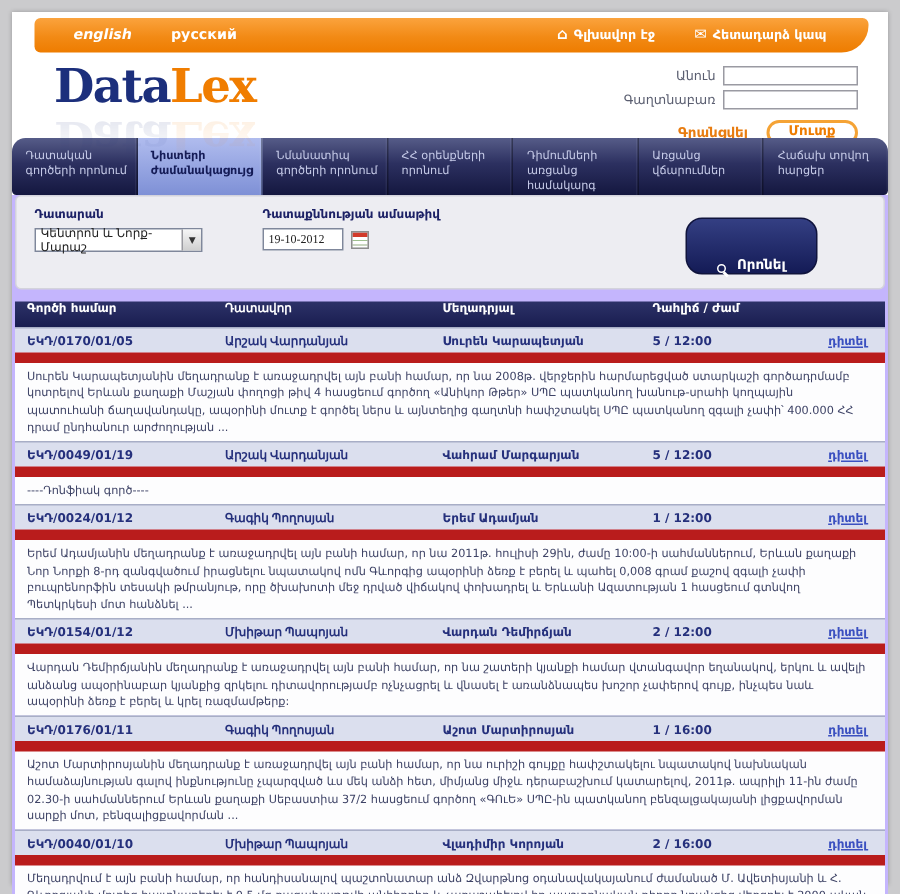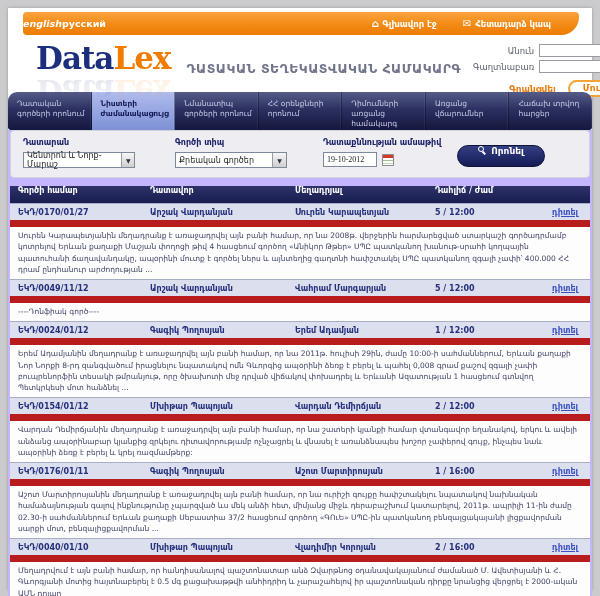--- a/index.html
+++ b/index.html
@@ -6,21 +6,21 @@
   html,body { width:600px; height:596px; overflow:hidden; }
   body { background:#cbcbcd; font-family:"DejaVu Sans", sans-serif; position:relative; }
   .page { position:absolute; left:8px; top:8px; width:584px; height:582px; background:#ffffff;
           display:flex; flex-direction:column; box-shadow:0 0 3px rgba(0,0,0,.25); }
 
   
   .topbar { margin:4px 13px 0 15px; height:23px; flex:none;
             background:linear-gradient(#fba33d, #f28a15 55%, #ee7c00);
             border-radius:4px 4px 18px 4px;
             display:flex; align-items:center; color:#fff; }
-  .topbar .lang { font-size:9.5px; font-weight:bold; text-decoration:none; color:#fff; cursor:pointer; }
+  .topbar .lang { font-size:9.5px; font-weight:bold; margin-left:26px; text-decoration:none; color:#fff; cursor:pointer; }
   .topbar .lang.en { font-style:italic; }
   .topbar .lang + .lang { }
   .topbar .right { margin-left:auto; display:flex; align-items:center; gap:26px; margin-right:28px; }
   .toplink { display:flex; align-items:center; gap:4px; font-size:8.5px; font-weight:bold; color:#fff; cursor:pointer; }
   .toplink .ic { font-size:10px; line-height:1; }
 
   
   .header { flex:none; height:57px; display:flex; align-items:flex-start; padding:6px 12px 0 12px; }
   .logo-wrap { position:relative; margin-left:16px; flex:none; }
   .logo { font-family:"DejaVu Serif", serif; font-weight:bold; font-size:31px; letter-spacing:-1px; line-height:1.1; }
@@ -59,33 +59,33 @@
   .fake-select { width:112px; height:16px; background:#fff; border:1px solid #7f879b;
                  display:flex; align-items:center; font-size:8px; color:#222; padding-left:3px; cursor:pointer; }
   .fs-arrow { margin-left:auto; width:14px; height:100%; background:linear-gradient(#f6f6f6,#cfcfcf);
               border-left:1px solid #9a9aa0; display:flex; align-items:center; justify-content:center;
               font-size:6px; color:#333; }
   .date-wrap { display:flex; align-items:center; }
   .date-input { width:54px; height:15px; border:1px solid #7f879b; font-size:8px; padding:0 3px; color:#222; font-family:Liberation Serif, serif; }
   .cal { width:12px; height:12px; margin-left:5px; border:1px solid #8d8d8d; background:
          linear-gradient(#d23a2a 0 3px, #ffffff 3px 5px, #9fc08f 5px 6px, #ffffff 6px 8px, #c9d6c0 8px 9px, #ffffff 9px);
          cursor:pointer; }
-  .search-btn { margin-left:auto; margin-right:34px; margin-top:7px; width:88px; height:22px;
+  .search-btn { margin-left:auto; margin-right:34px; margin-top:7px; width:88px; height:38px;
                 background:linear-gradient(#343f83, #141b56); border:1px solid #10143d; border-radius:11px;
-                color:#fff; font-size:9px; font-weight:bold; display:flex; align-items:flex-start;
+                color:#fff; font-size:9px; font-weight:bold; display:flex; align-items:flex-end;
                 justify-content:center; gap:7px; cursor:pointer; font-family:inherit; }
   .mag { width:6px; height:6px; border:1.5px solid #fff; border-radius:50%; position:relative; flex:none; }
   .mag::after { content:""; position:absolute; width:4px; height:1.5px; background:#fff;
                 transform:rotate(45deg); right:-3px; bottom:-2px; }
 
   
   .table { margin-top:8px; border-bottom:1px solid #c2c7d6; }
   .thead { display:flex; align-items:flex-start; height:17px;
            background:linear-gradient(#2d3268, #191d50); color:#fff; font-weight:bold; font-size:8px; }
-  .c1 { width:140px; padding-left:8px; } .c2 { width:145px; } .c3 { width:140px; } .c4 { width:95px; }
+  .c1 { width:140px; padding-left:8px; } .c2 { width:145px;font-family:Liberation Serif, serif; } .c3 { width:140px; } .c4 { width:95px; }
   .c5 { flex:1; text-align:right; padding-right:12px; }
   .trow { display:flex; align-items:center; height:17px; background:#dbdfee;
           border-top:1px solid #a8aec6; font-size:8px; font-weight:bold; color:#25307c; }
   .view-link { color:#3b50c0; text-decoration:underline; cursor:pointer; font-weight:bold; }
   .tdesc { font-size:7.5px; color:#3e4366; line-height:1.5; padding:3px 10px 4px 8px;
            background:#fdfdfe; border-top:7px solid #b91c1c; }
 
   
   .footer { flex:none; height:37px; background:linear-gradient(#c6cad5, #adb2c1);
             border-top:1px solid #9ba0b1; display:flex; align-items:center; }
@@ -115,21 +115,20 @@
 
   <div class="header">
     <div class="logo-wrap">
       <div class="logo">
         <span class="data">Data</span><span class="lex">Lex</span>
       </div>
       <div class="logo logo-reflect">
         <span class="data">Data</span><span class="lex">Lex</span>
       </div>
     </div>
-    <div class="sys-title">ԴԱՏԱԿԱՆ ՏԵՂԵԿԱՏՎԱԿԱՆ ՀԱՄԱԿԱՐԳ</div>
     <div class="login">
       <div class="login-row">
         <label>Անուն</label>
         <input type="text" style="">
       </div>
       <div class="login-row">
         <label>Գաղտնաբառ</label>
         <input type="password" style="">
       </div>
       <div class="login-actions">
@@ -152,27 +151,20 @@
   <div class="content">
 
     <div class="filters">
       <div class="fgroup g-court">
         <span class="flabel">Դատարան</span>
         <div class="fake-select">
           <span>Կենտրոն և Նորք-Մարաշ</span>
           <span class="fs-arrow">▼</span>
         </div>
       </div>
-      <div class="fgroup g-type">
-        <span class="flabel">Գործի տիպ</span>
-        <div class="fake-select">
-          <span>Քրեական գործեր</span>
-          <span class="fs-arrow">▼</span>
-        </div>
-      </div>
       <div class="fgroup g-date">
         <span class="flabel">Դատաքննության ամսաթիվ</span>
         <div class="date-wrap">
           <input class="date-input" type="text" value="19-10-2012" style="">
           <span class="cal"></span>
         </div>
       </div>
       <button class="search-btn">
         <span class="mag"></span>
         <span>Որոնել</span>
@@ -182,30 +174,30 @@
     <div class="table">
       <div class="thead">
         <span class="c1">Գործի համար</span>
         <span class="c2">Դատավոր</span>
         <span class="c3">Մեղադրյալ</span>
         <span class="c4">Դահլիճ / ժամ</span>
         <span class="c5"></span>
       </div>
 
       <div class="trow">
-        <span class="c1">ԵԿԴ/0170/01/27</span>
+        <span class="c1">ԵԿԴ/0170/01/05</span>
         <span class="c2">Արշակ Վարդանյան</span>
         <span class="c3">Սուրեն Կարապետյան</span>
         <span class="c4">5 / 12:00</span>
         <span class="c5"><a class="view-link">դիտել</a></span>
       </div>
       <div class="tdesc">Սուրեն Կարապետյանին մեղադրանք է առաջադրվել այն բանի համար, որ նա 2008թ. վերջերին հարմարեցված ստարկաշի գործադրմամբ կոտրելով Երևան քաղաքի Մաշյան փողոցի թիվ 4 հասցեում գործող «Անիկոր Թթեր» ՍՊԸ պատկանող խանութ-սրահի կողպային պատուհանի ճաղավանդակը, ապօրինի մուտք է գործել ներս և այնտեղից գաղտնի հափշտակել ՍՊԸ պատկանող զգալի չափի՝ 400.000 ՀՀ դրամ ընդհանուր արժողության ...</div>
 
       <div class="trow">
-        <span class="c1">ԵԿԴ/0049/11/12</span>
+        <span class="c1">ԵԿԴ/0049/01/19</span>
         <span class="c2">Արշակ Վարդանյան</span>
         <span class="c3">Վահրամ Մարգարյան</span>
         <span class="c4">5 / 12:00</span>
         <span class="c5"><a class="view-link">դիտել</a></span>
       </div>
       <div class="tdesc">----Դոնֆիակ գործ----</div>
 
       <div class="trow">
         <span class="c1">ԵԿԴ/0024/01/12</span>
         <span class="c2">Գագիկ Պողոսյան</span>

